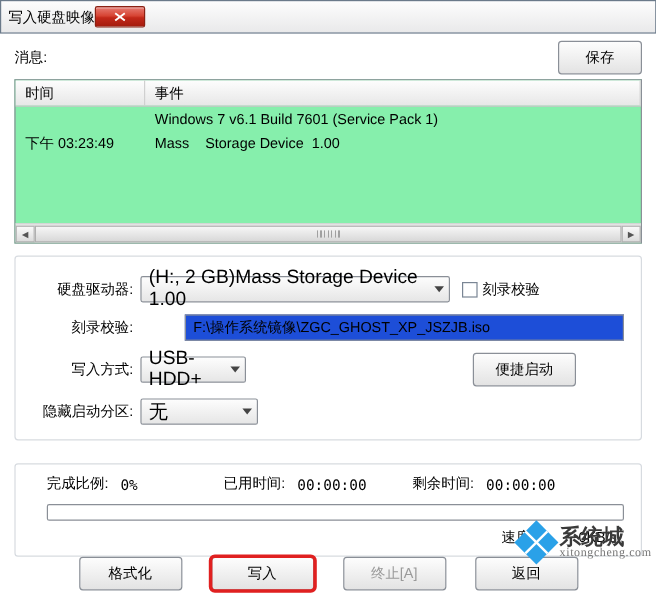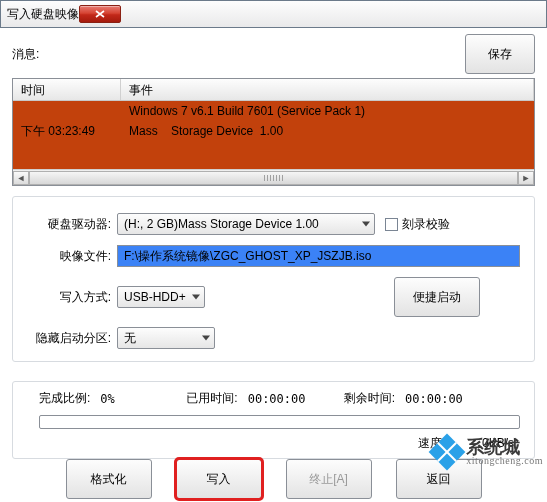--- a/index.html
+++ b/index.html
@@ -3,45 +3,45 @@
 <meta charset="utf-8">
 <style>
   * { box-sizing: border-box; font-family: "Microsoft YaHei", "SimSun", Tahoma, sans-serif; }
   body { margin: 0; width: 547px; height: 502px; background: #fff; font-size: 12px; color: #000; position: relative; }
   .titlebar { height: 28px; background: linear-gradient(to bottom, #fdfdfd, #e9e9ea); border: 1px solid #6b7a8a; display: flex; align-items: center; padding: 0 6px; justify-content: flex-start; }
   .title-txt { font-size: 12px; }
   .close-btn { width: 42px; height: 18px; background: linear-gradient(to bottom, #e77c73 0%, #d64433 45%, #c22819 55%, #a41b0d 100%); border: 1px solid #8a2013; border-radius: 2px; display:flex; align-items:center; justify-content:center; color:#fff; font-weight:bold; font-size:11px; box-shadow: inset 0 1px 0 rgba(255,255,255,.4); }
   .content { padding: 6px 12px 10px 12px; }
   .row-msg { display:flex; align-items:center; justify-content:space-between; margin-bottom:4px; }
   .msg-lbl { font-size:12px; }
-  .btn { height:40px; min-width:70px; padding:0 14px; background:linear-gradient(to bottom,#fdfdfd,#e3e3e3); border:1px solid #8a8f97; border-radius:3px; font-size:12px; cursor:pointer; display:inline-flex; align-items:center; justify-content:center; }
+  .btn { height:28px; min-width:70px; padding:0 14px; background:linear-gradient(to bottom,#fdfdfd,#e3e3e3); border:1px solid #8a8f97; border-radius:3px; font-size:12px; cursor:pointer; display:inline-flex; align-items:center; justify-content:center; }
   .btn.disabled { color:#9a9a9a; }
   .btn.wide { min-width:86px; }
-  .tablewrap { border:1px solid #8a8f97; height:108px; background:#c2410c; position:relative; }
+  .tablewrap { border:1px solid #8a8f97; height:137px; background:#86efac; position:relative; }
   .thead { height:22px; background:linear-gradient(to bottom,#fdfdfd,#e7e7e7); border-bottom:1px solid #c8c8c8; display:flex; font-size:12px; }
   .th { padding:3px 8px; border-right:1px solid #d0d0d0; }
   .th.time { width:108px; }
   .th.event { flex:1; }
   .trow { display:flex; font-family:"SimSun","NSimSun",monospace; font-size:12px; line-height:16px; }
   .tcell.time { width:108px; padding:2px 8px; }
   .tcell.event { flex:1; padding:2px 8px; white-space:pre; }
   .hscroll { position:absolute; left:0; right:0; bottom:0; height:16px; background:#efefef; border-top:1px solid #d0d0d0; display:flex; align-items:center; }
   .sc-btn { width:16px; height:14px; background:linear-gradient(to bottom,#fafafa,#dcdcdc); border:1px solid #b0b0b0; display:flex; align-items:center; justify-content:center; font-size:9px; color:#555;}
   .sc-track { flex:1; height:14px; background:#e8e8e8; position:relative; }
   .sc-thumb { position:absolute; left:0; top:0; height:14px; width:100%; background:linear-gradient(to bottom,#f6f6f6,#d8d8d8); border:1px solid #b0b0b0; display:flex; align-items:center; justify-content:center;}
   .grip { width:20px; height:6px; background:repeating-linear-gradient(to right,#a0a0a0 0 1px,transparent 1px 3px); }
   .group { border:1px solid #d7dbe0; border-radius:3px; margin-top:10px; padding:16px 14px 10px 14px; position:relative; }
   .field { display:flex; align-items:center; margin-bottom:10px; }
   .flabel { width:90px; text-align:right; padding-right:6px; font-size:12px; }
-  .dropdown { height:22px; border:1px solid #8a8f97; background:linear-gradient(to bottom,#fdfdfd,#e6e6e6); display:flex; align-items:center; padding:0 18px 0 6px; font-size:12px; font-family:"SimSun",monospace; position:relative; border-radius:2px; cursor:pointer; }
+  .dropdown { height:22px; border:1px solid #8a8f97; background:linear-gradient(to bottom,#fdfdfd,#e6e6e6); display:flex; align-items:center; padding:0 18px 0 6px; font-size:16px; font-family:"SimSun",monospace; position:relative; border-radius:2px; cursor:pointer; }
   .dropdown .arrow { position:absolute; right:4px; top:50%; transform:translateY(-50%); width:0;height:0;border-left:4px solid transparent;border-right:4px solid transparent;border-top:5px solid #444; }
   .dd-drive { width:258px; }
   .dd-mode { width:88px; }
   .dd-hidden { width:98px; }
-  .textinput { height:22px; border:1px solid #8a8f97; background:#3b82f6; padding:0 6px; font-size:12px; font-family:"SimSun",monospace; flex:1; display:flex; align-items:center; color:#000; }
+  .textinput { height:22px; border:1px solid #8a8f97; background:#1d4ed8; padding:0 6px; font-size:12px; font-family:"SimSun",monospace; flex:1; display:flex; align-items:center; color:#000;margin-left:37px; }
   .checkbox { width:13px; height:13px; border:1px solid #7a8594; background:#fff; margin-right:4px; display:inline-block; vertical-align:middle; }
   .stats { border:1px solid #d7dbe0; border-radius:3px; margin-top:19px; padding:8px 14px 6px 26px; }
   .statrow { display:flex; align-items:center; font-size:12px; }
   .statlbl { padding-right:6px; }
   .statval { padding-left:4px; font-family:"SimSun",monospace; }
   .progress { height:14px; border:1px solid #8a8f97; background:#fff; margin-top:8px; border-radius:2px; }
   .speed-row { text-align:right; font-size:12px; margin-top:6px; padding-right:6px; }
   .btnrow { display:flex; gap:24px; justify-content:center; margin-top:0;text-align:center; }
   .highlight { outline:3px solid #e02020; outline-offset:-1px; }
   .watermark { position:absolute; right:4px; bottom:36px; display:flex; align-items:center; gap:6px; font-size:14px; color:#3a3a3a; font-family:"Microsoft YaHei",sans-serif; pointer-events:none; }
@@ -105,21 +105,21 @@
       <div class="flabel">硬盘驱动器:</div>
       <div class="dropdown dd-drive">
         <span>(H:, 2 GB)Mass    Storage Device  1.00  </span>
         <span class="arrow"></span>
       </div>
       <div style="width:10px"></div>
       <span class="checkbox"></span>
       <span>刻录校验</span>
     </div>
     <div class="field">
-      <div class="flabel">映像文件:</div>
+      <div class="flabel">刻录校验:</div>
       <div class="textinput">
           <span>F:\操作系统镜像\ZGC_GHOST_XP_JSZJB.iso</span>
         </div>
     </div>
     <div class="field">
       <div class="flabel">写入方式:</div>
       <div class="dropdown dd-mode">
         <span>USB-HDD+</span>
         <span class="arrow"></span>
       </div>

